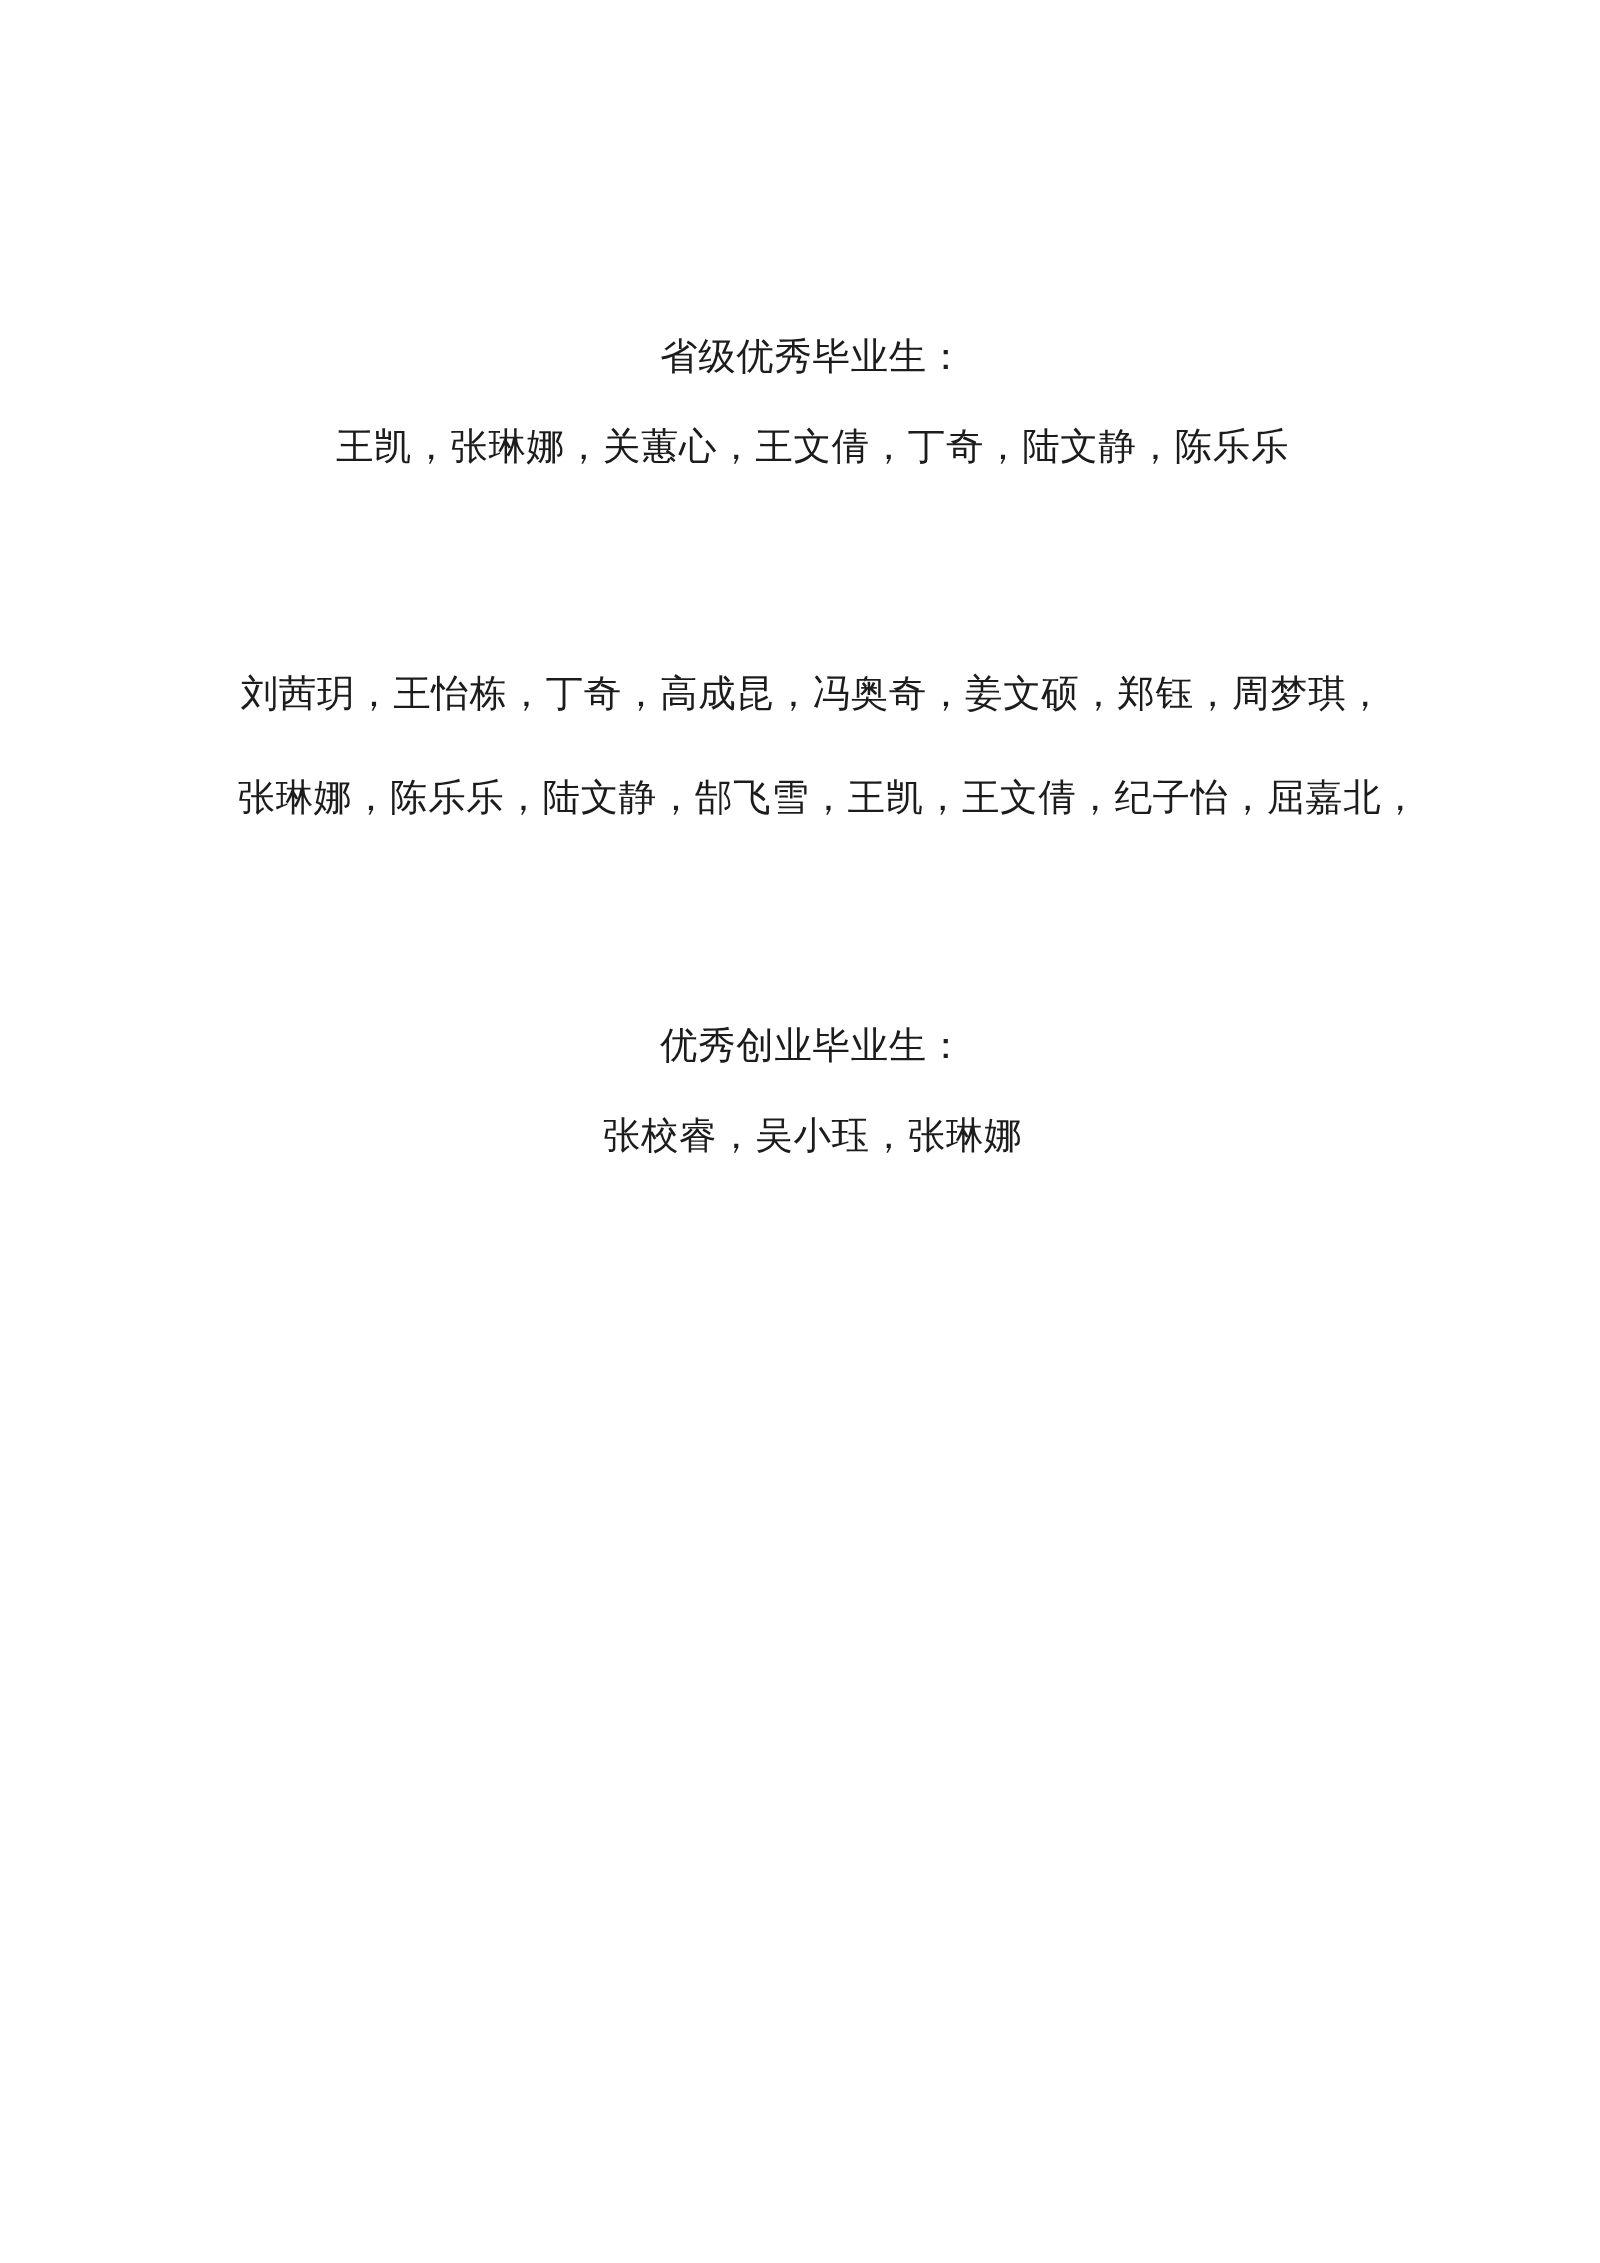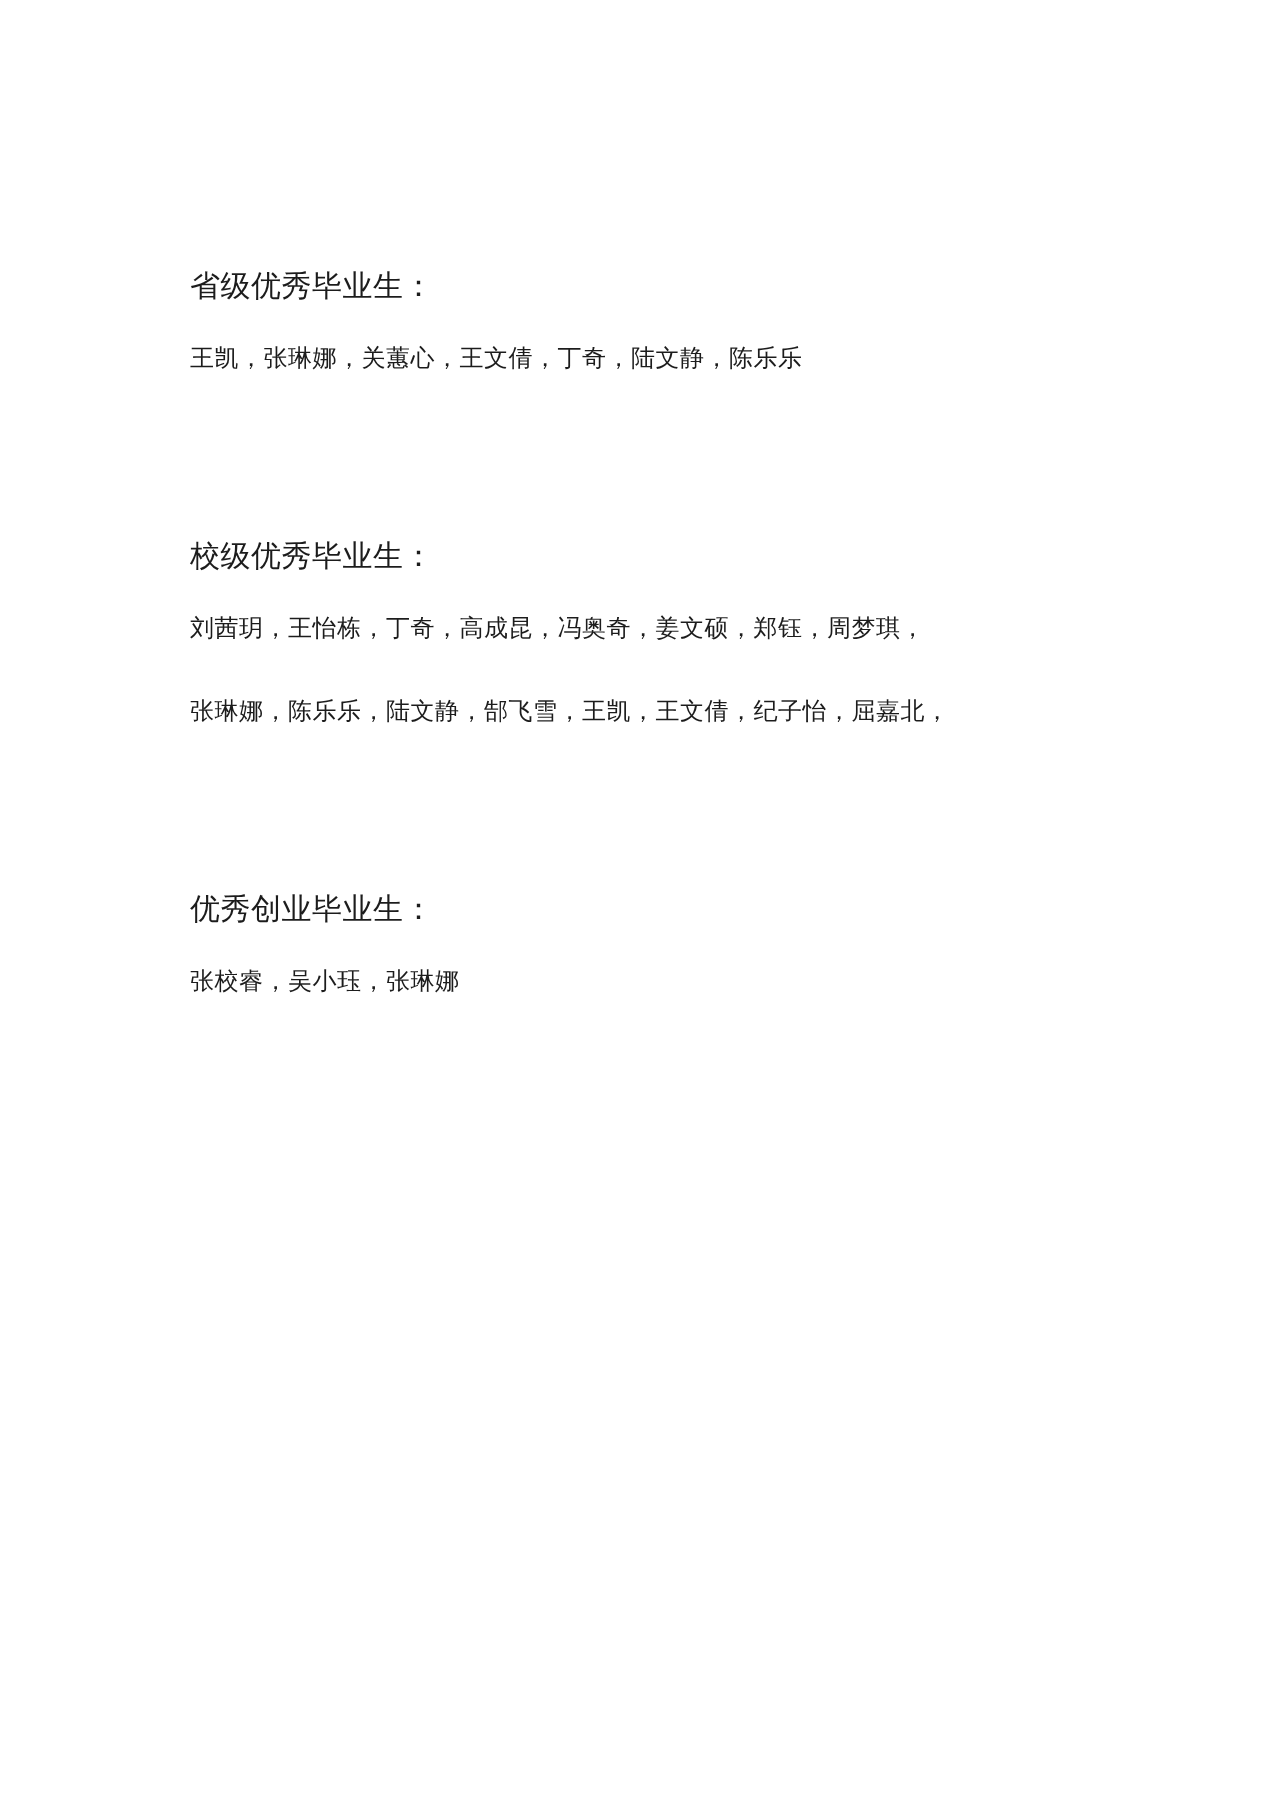--- a/index.html
+++ b/index.html
@@ -12,52 +12,52 @@
     background: #ffffff;
     position: relative;
     font-family: "Liberation Serif", "DejaVu Serif", serif;
     color: #1c1c1c;
   }
   .doc {
     position: absolute;
     left: 190px;
     top: 266px;
     width: 920px;
+    text-align: center;
   }
   .section + .section {
     margin-top: 158px;
   }
   .sec-heading {
     font-size: 30px;
     line-height: 40px;
     font-weight: normal;
     margin: 0 0 32px 0;
     letter-spacing: 0.5px;
   }
   .sec-line {
-    font-size: 24px;
+    font-size: 30px;
     line-height: 40px;
     letter-spacing: 0.5px;
     white-space: nowrap;
   }
   .sec-line + .sec-line {
     margin-top: 43px;
   }
 </style>
 </head>
 <body style="background: rgb(255, 255, 255); color: rgb(28, 28, 28);">
 
 <main class="doc">
   <section class="section">
     <h2 class="sec-heading">省级优秀毕业生：</h2>
   <div class="sec-line">王凯，张琳娜，关蕙心，王文倩，丁奇，陆文静，陈乐乐</div>
     </section>
 
   <section class="section">
-    <h2 class="sec-heading">校级优秀毕业生：</h2>
   <div class="sec-line">刘茜玥，王怡栋，丁奇，高成昆，冯奥奇，姜文硕，郑钰，周梦琪，</div>
       <div class="sec-line">张琳娜，陈乐乐，陆文静，郜飞雪，王凯，王文倩，纪子怡，屈嘉北，</div>
     </section>
 
   <section class="section">
     <h2 class="sec-heading">优秀创业毕业生：</h2>
   <div class="sec-line">张校睿，吴小珏，张琳娜</div>
     </section>
 </main>
 

